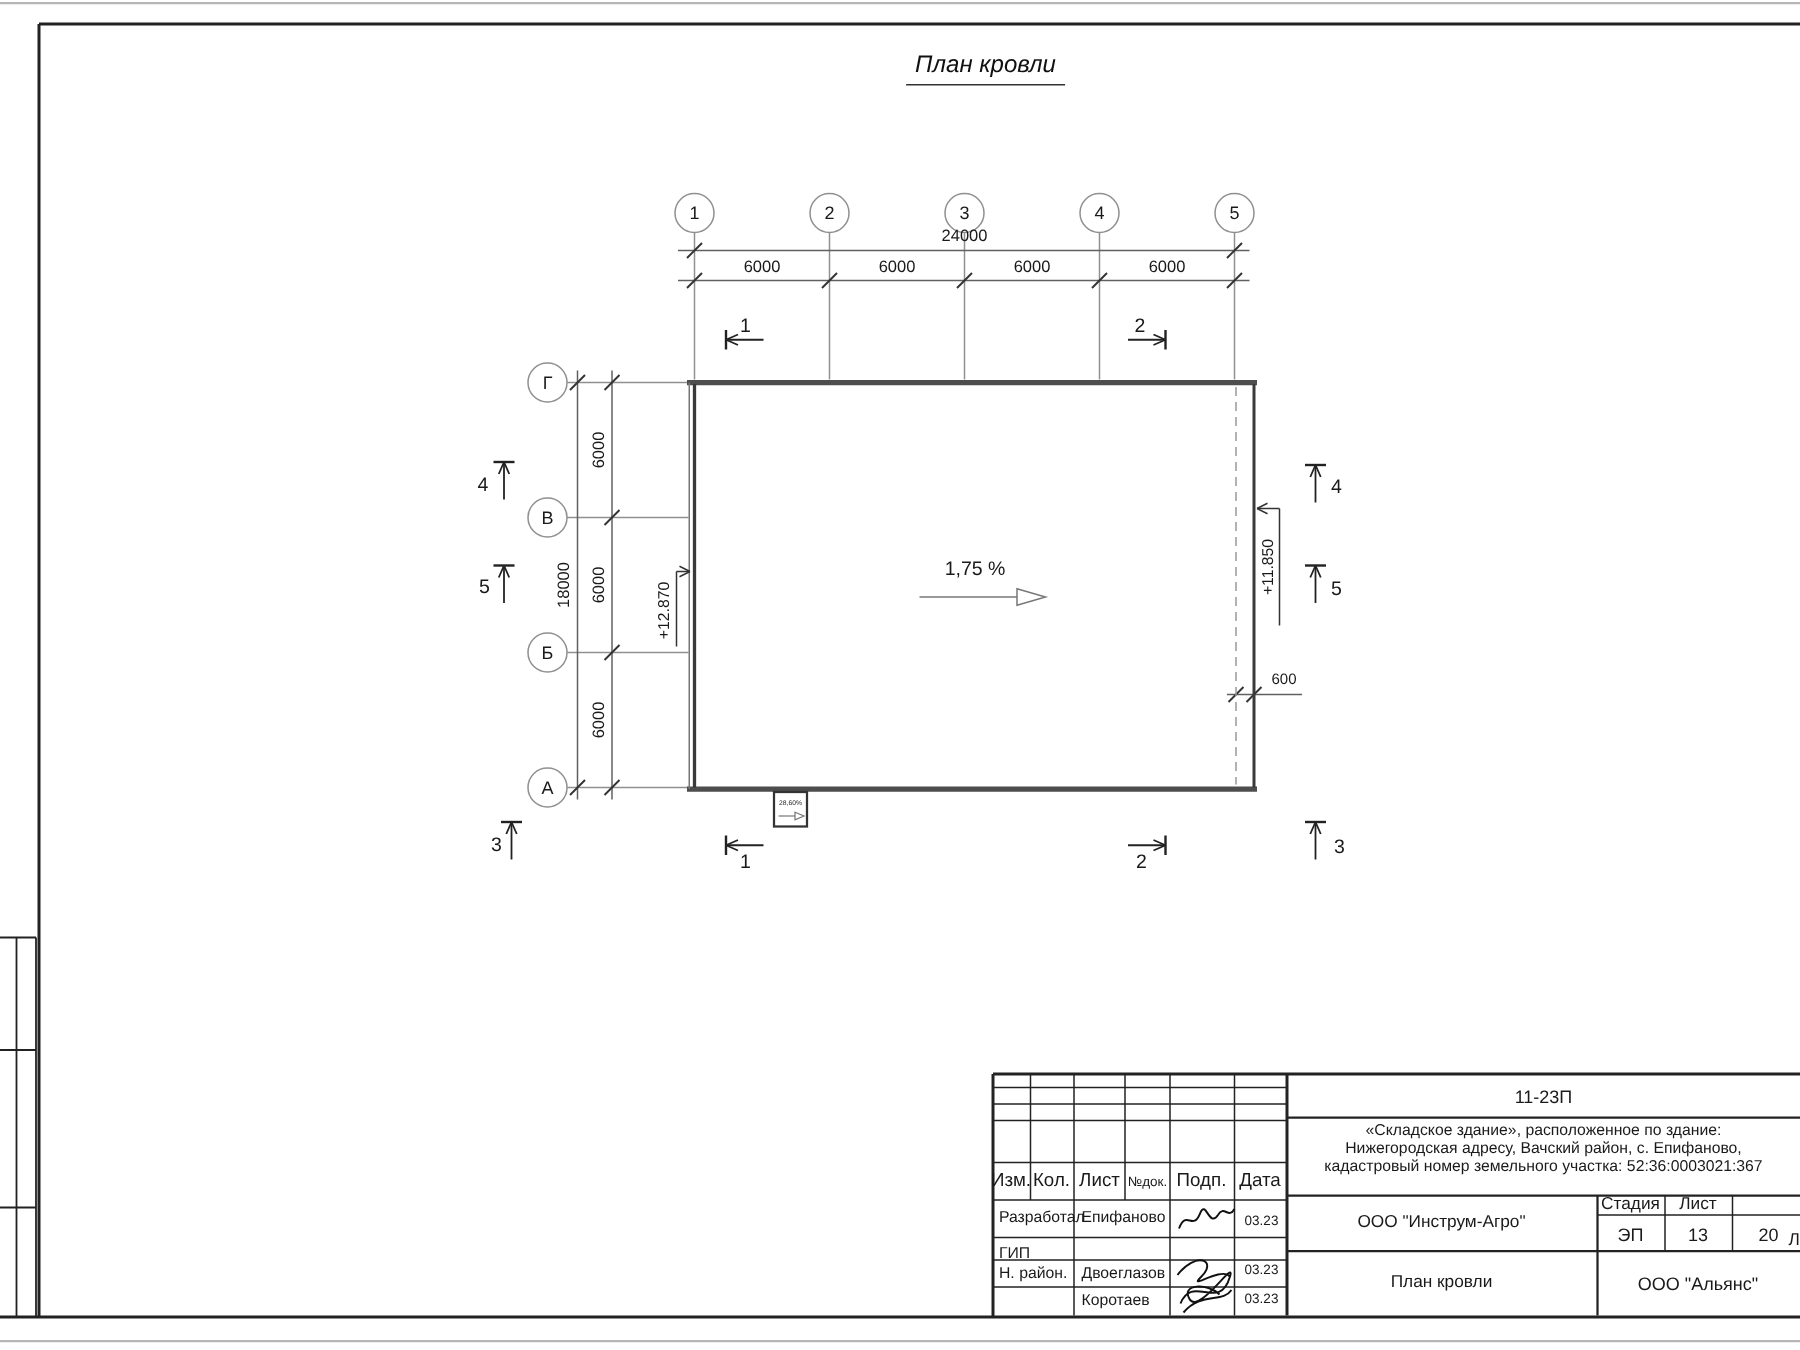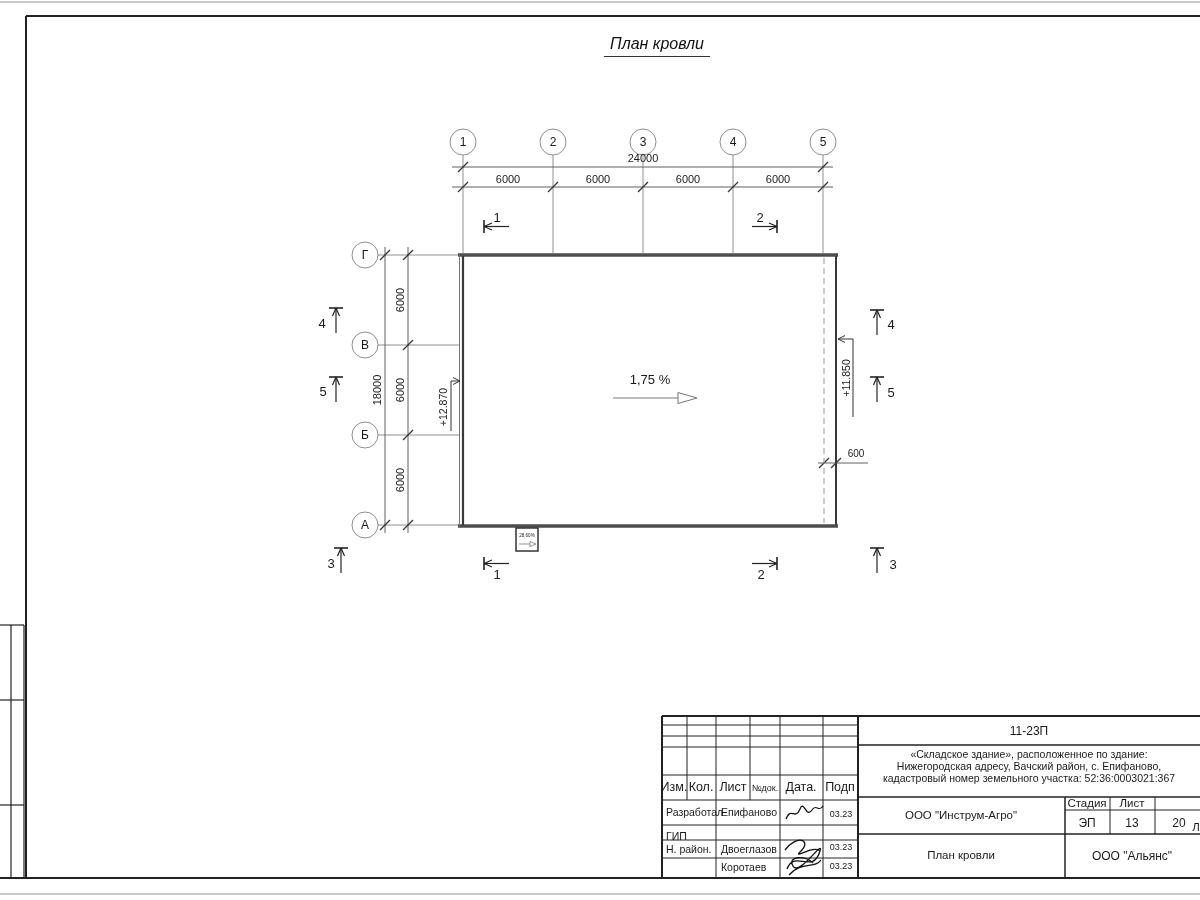--- a/index.html
+++ b/index.html
@@ -233,22 +233,22 @@
 
 <div class="t f12" style="left:1029px; top:731px;">11-23П</div>
 <div class="t f105" style="left:1029px; top:754px;">«Складское здание», расположенное по здание:</div>
 <div class="t f105" style="left:1029px; top:766px;">Нижегородская адресу, Вачский район, с. Епифаново,</div>
 <div class="t f105" style="left:1029px; top:778px;">кадастровый номер земельного участка: 52:36:0003021:367</div>
 
 <div class="t f125" style="left:674px; top:787px;">Изм.</div>
 <div class="t f125" style="left:701px; top:787px;">Кол.</div>
 <div class="t f125" style="left:733px; top:787px;">Лист</div>
 <div class="t f9" style="left:765px; top:788px;">№док.</div>
-<div class="t f125" style="left:801px; top:787px;">Дата.</div>
-<div class="t f125" style="left:840px; top:787px;">Подп</div>
+<div class="t f125" style="left:801px; top:787px;">Подп.</div>
+<div class="t f125" style="left:840px; top:787px;">Дата</div>
 
 <div class="tl" style="left:666px; top:812px;">Разработал</div>
 <div class="tl" style="left:721px; top:812px;">Епифаново</div>
 <div class="t f9" style="left:841px; top:814px;">03.23</div>
 <div class="tl" style="left:666px; top:849px;">Н. район.</div>
 <div class="tl" style="left:721px; top:849px;">Двоеглазов</div>
 <div class="t f9" style="left:841px; top:847px;">03.23</div>
 <div class="tl" style="left:666px; top:836px;">ГИП</div>
 <div class="tl" style="left:721px; top:867px;">Коротаев</div>
 <div class="t f9" style="left:841px; top:866px;">03.23</div>

